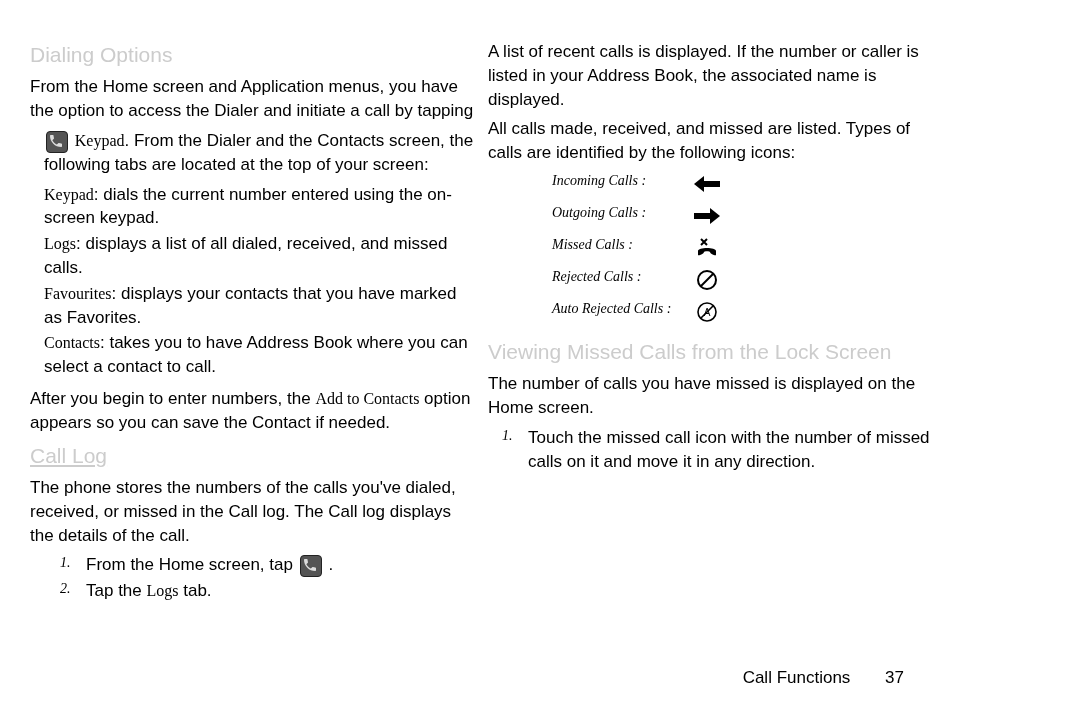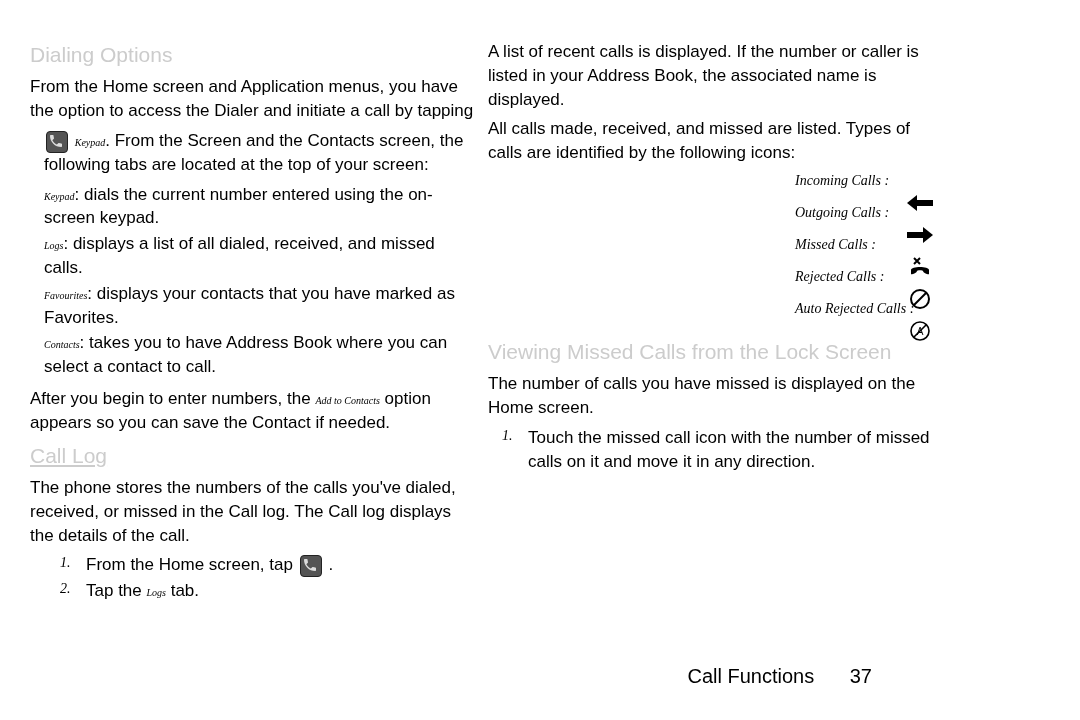--- a/index.html
+++ b/index.html
@@ -40,22 +40,21 @@
     color: #cccccc;
     font-size: 21px;
     font-weight: 400;
     margin-bottom: 6px;
   }
   .para {
     margin-bottom: 6px;
   }
   .tab-label {
     font-family: Georgia, 'Times New Roman', serif;
-    font-style: italic;
-    font-size: 10px;
+    font-size: 16px;
     display: inline;
     margin-right: 0;
   }
   .bullet-block {
     margin: 2px 0 2px 14px;
   }
   .phone-icon {
     display: inline-block;
     width: 20px;
     height: 20px;
@@ -78,40 +77,39 @@
     font-size: 14px;
     width: 26px;
     flex-shrink: 0;
   }
   .step-body { flex: 1; }
   .icon-list {
     margin: 6px 0 10px 50px;
   }
   .icon-row {
     display: flex;
-    flex-direction: column;
-    align-items: flex-end;
-    margin: 4px 1px;
+    align-items: flex-start;
+    margin: 4px 14px;
     height: 28px;
   }
   .icon-row .lbl {
     font-family: Georgia, 'Times New Roman', serif;
     font-style: italic;
     font-size: 14px;
     width: 140px;
   }
   .icon-row .glyph {
     width: 30px;
     text-align: center;
   }
   .footer {
     position: absolute;
     bottom: 30px;
-    right: 64px;
-    font-size: 20px;
+    right: 32px;
+    font-size: 17px;
   }
   .footer .pn { margin-left: 30px; }
   svg { display:inline-block; vertical-align:middle; }
 </style>
 </head>
 <body>
 
 <div class="page">
   <div class="cols">
 
@@ -121,21 +119,21 @@
       <div class="para">
         <span>From the Home screen and Application menus, you have the option to access the Dialer and initiate a call by tapping</span>
       </div>
 
       <div class="para" style="margin-left:14px;">
         <span class="phone-icon">
           <svg width="16" height="16" viewBox="0 0 24 24">
               <path fill="#dcdcdc" d="M6.6 10.8c1.4 2.8 3.8 5.2 6.6 6.6l2.2-2.2c.3-.3.7-.4 1-.2 1.1.4 2.4.6 3.6.6.6 0 1 .4 1 1V20c0 .6-.4 1-1 1C10.6 21 3 13.4 3 4c0-.6.4-1 1-1h3.4c.6 0 1 .4 1 1 0 1.2.2 2.5.6 3.6.1.4 0 .8-.3 1l-2.1 2.2z"></path>
             </svg>
         </span>
-        <span class="tab-label">Keypad</span><span>. From the Screen and the Contacts screen, the following tabs are located at the top of your screen:</span>
+        <span class="tab-label">Keypad</span><span>. From the Dialer and the Contacts screen, the following tabs are located at the top of your screen:</span>
       </div>
 
       <div class="bullet-block">
         <span class="tab-label">Keypad</span><span>: dials the current number entered using the on-screen keypad.</span>
       </div>
       <div class="bullet-block">
         <span class="tab-label">Logs</span><span>: displays a list of all dialed, received, and missed calls.</span>
       </div>
       <div class="bullet-block">
         <span class="tab-label">Favourites</span><span>: displays your contacts that you have marked as Favorites.</span>

